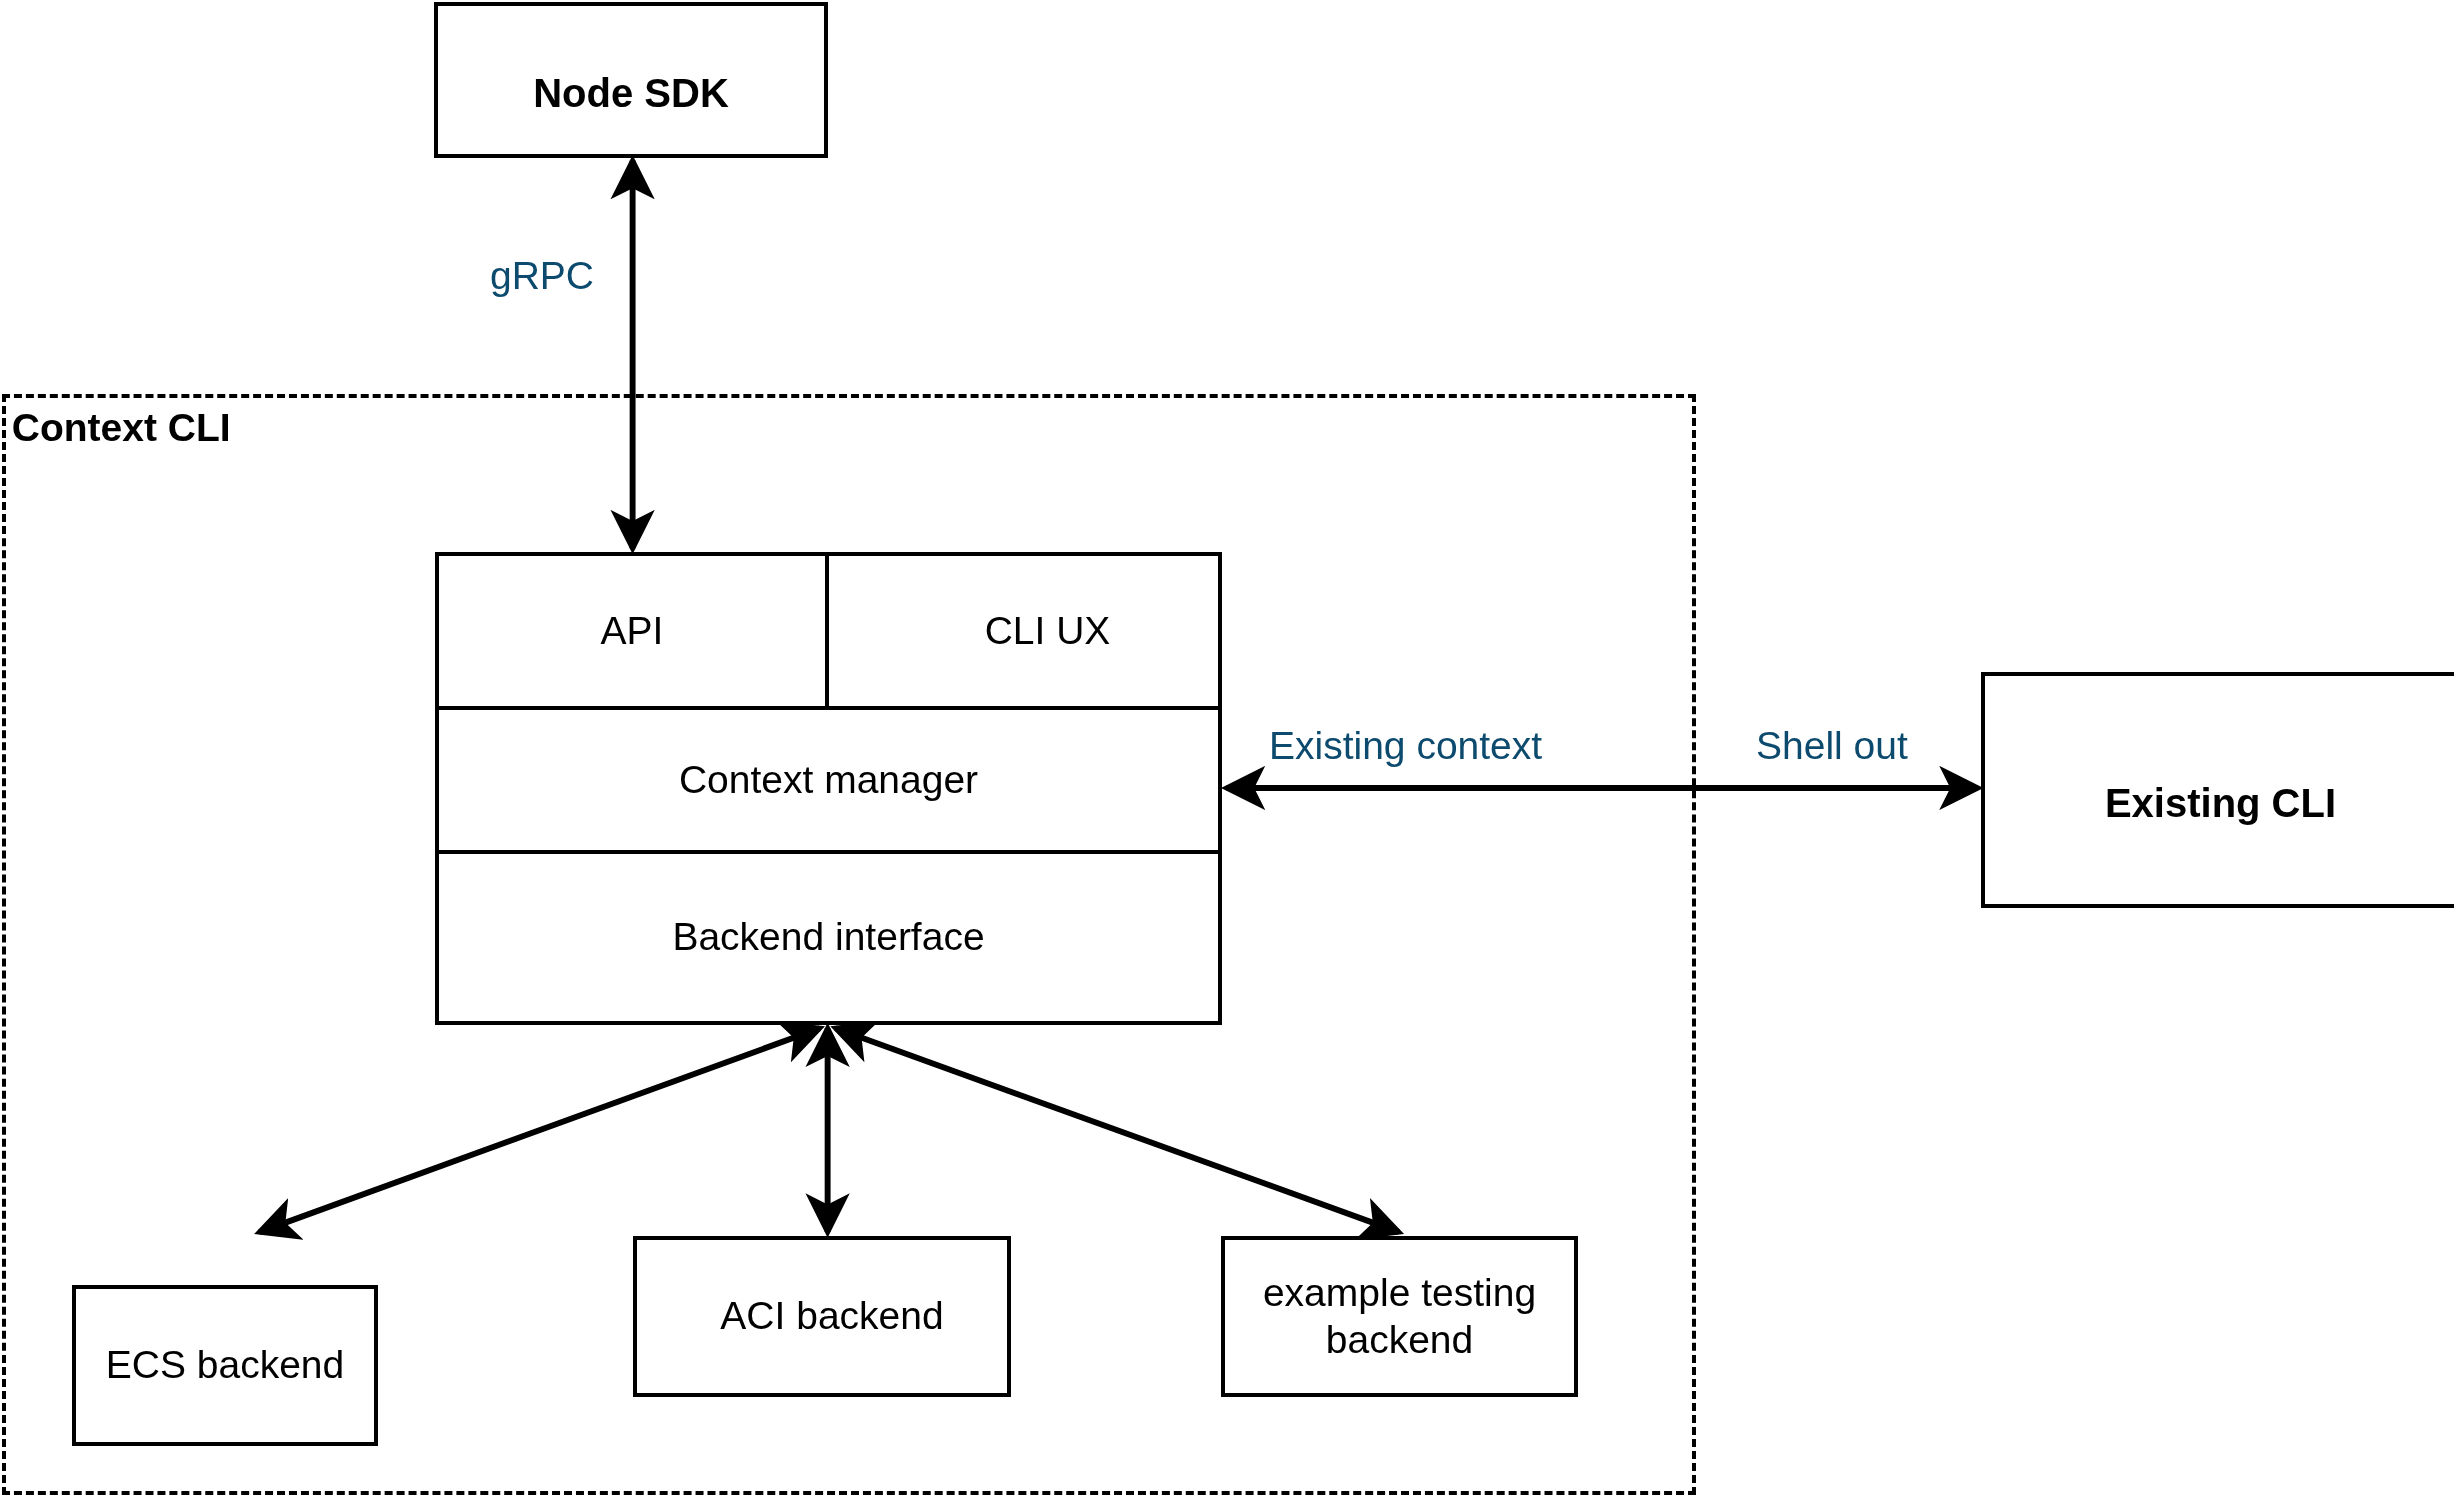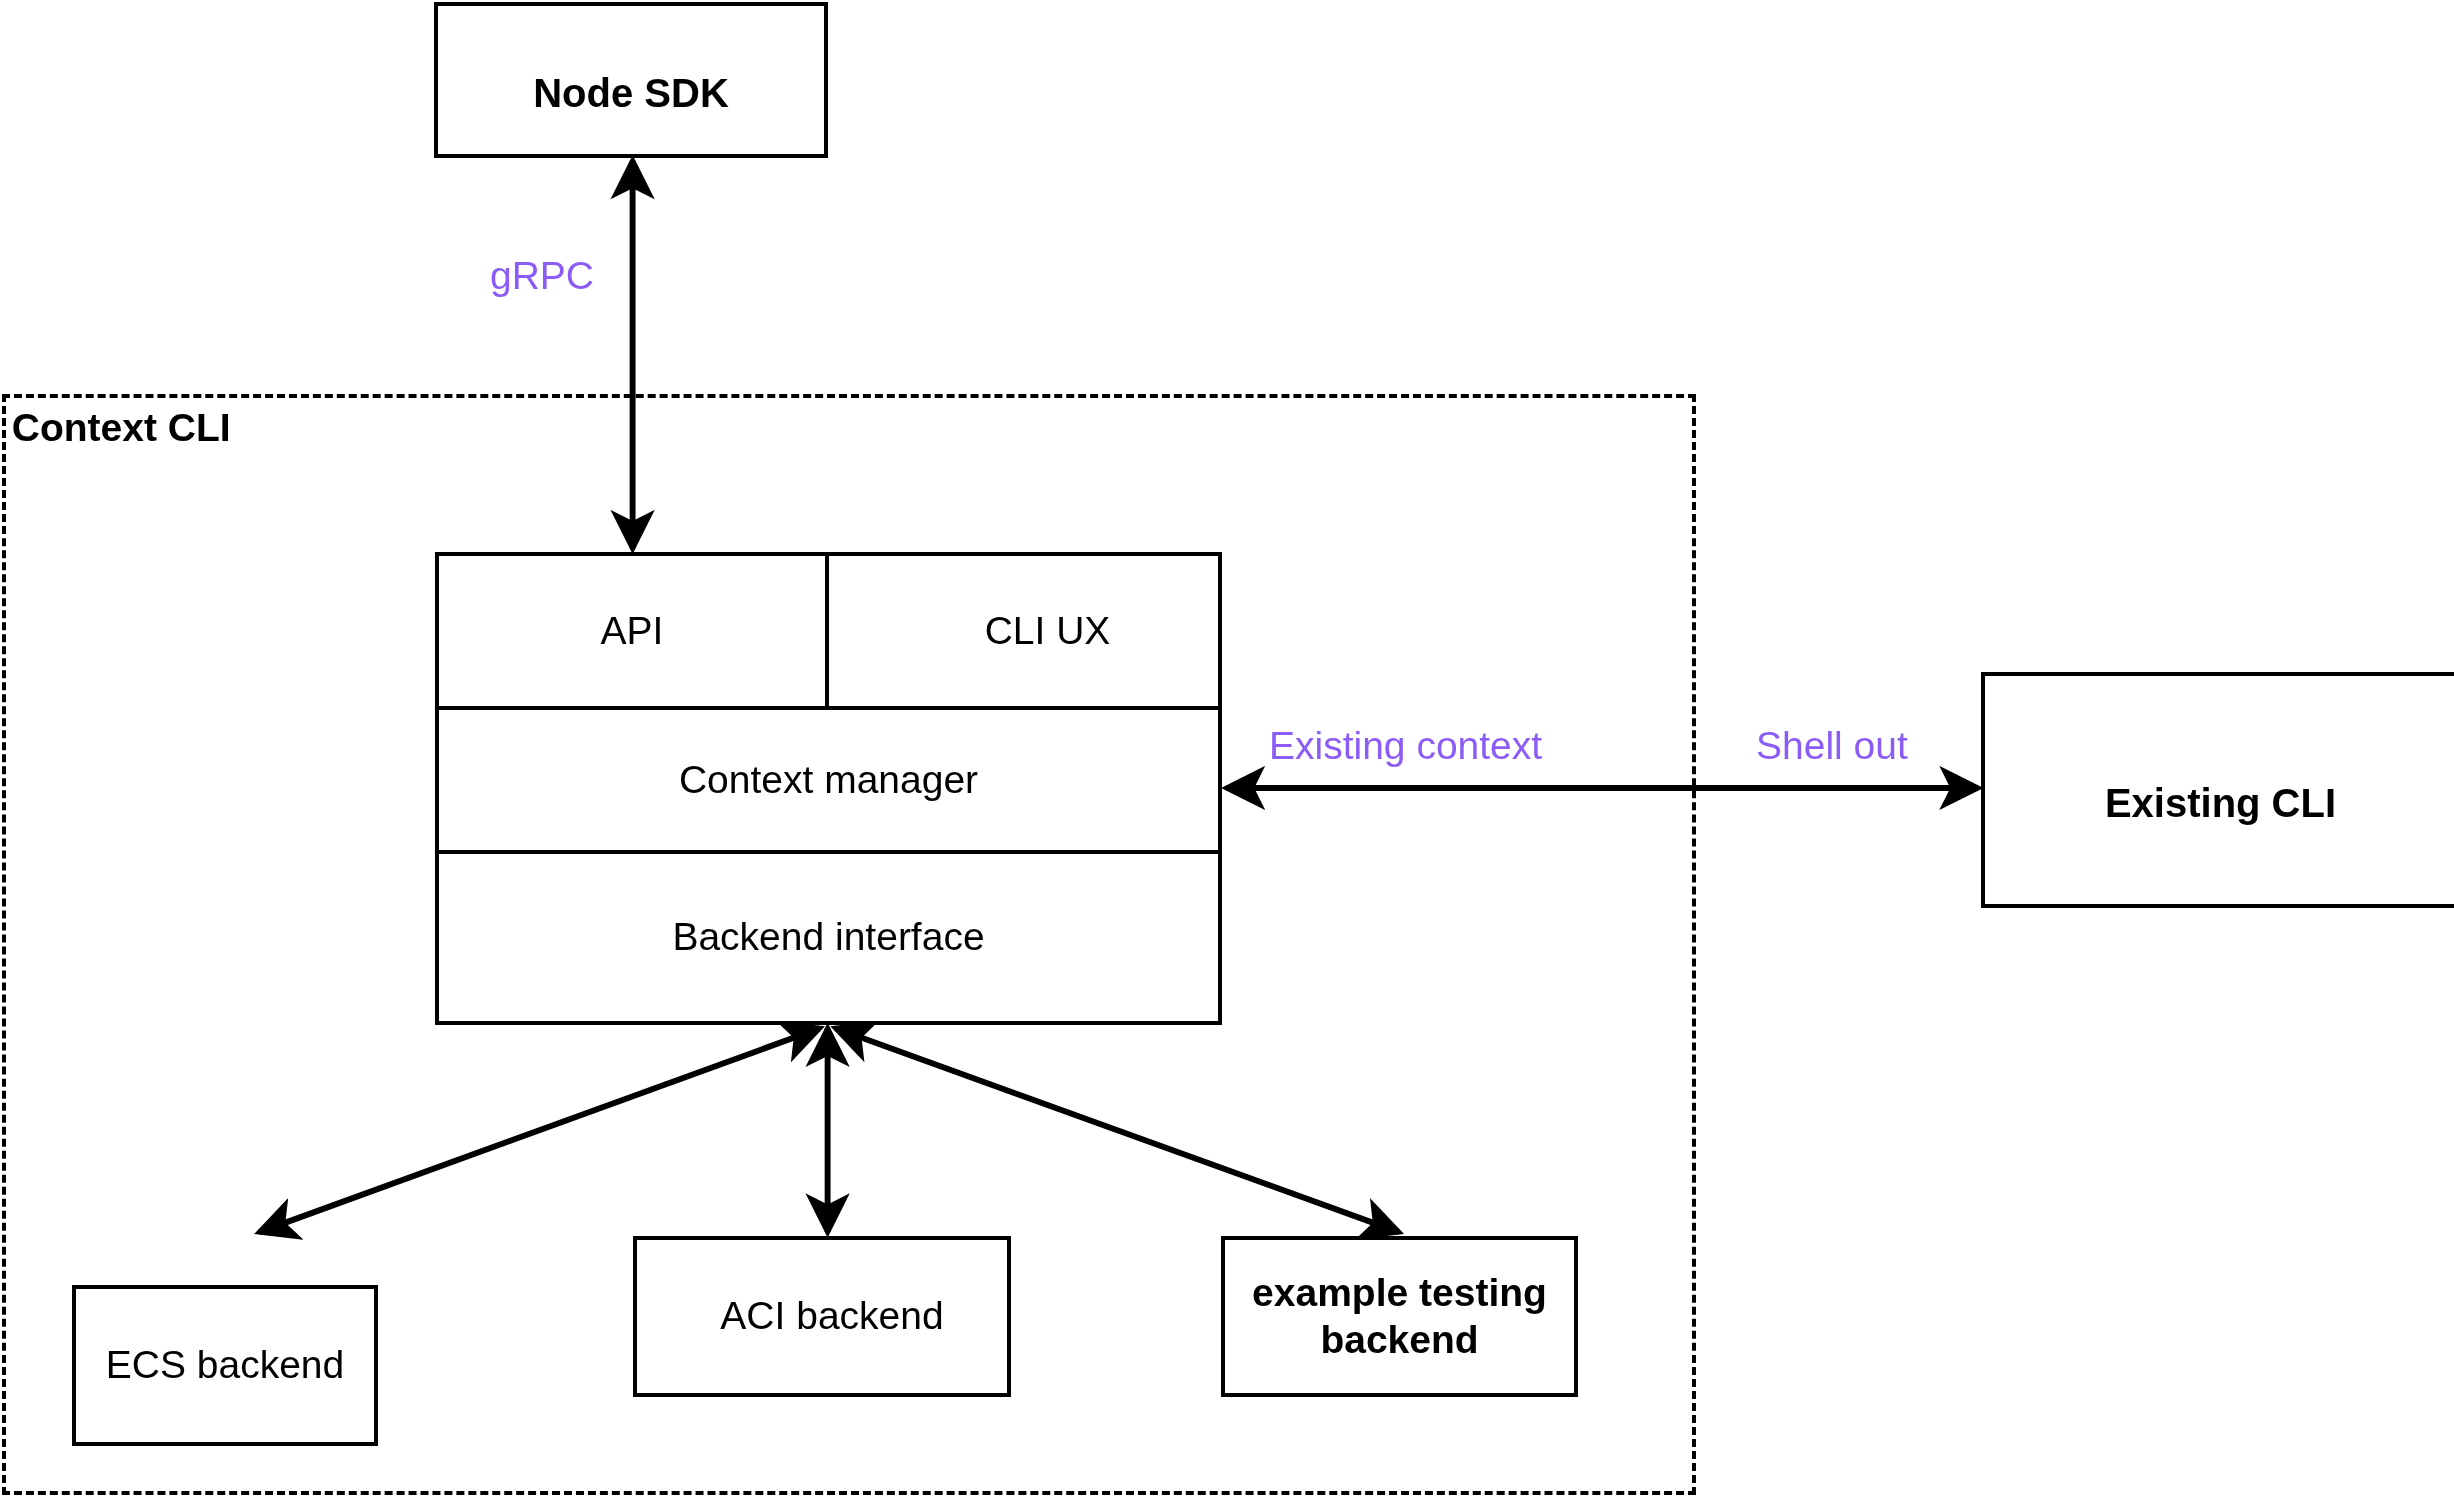--- a/index.html
+++ b/index.html
@@ -155,34 +155,33 @@
     top: 1236px;
     width: 378px;
     height: 161px;
     padding-left: 20px;
   }
   #example-testing-backend-box {
     left: 1221px;
     top: 1236px;
     width: 357px;
     height: 161px;
-    font-weight: bold;
   }
   #ecs-backend-box .node-label,
   #aci-backend-box .node-label,
   #example-testing-backend-box .node-label {
     font-size: 39px;
   }
 
   
   .edge-label {
     position: absolute;
     font-family: "Liberation Sans", sans-serif;
     font-size: 39px;
-    color: #8b5cf6;
+    color: #0c4a6e;
     white-space: nowrap;
   }
   #label-grpc { left: 490px; top: 254px; }
   #label-existing-context { left: 1269px; top: 724px; }
   #label-shell-out { left: 1756px; top: 724px; }
 </style>
 </head>
 <body>
 
 <div id="canvas">

